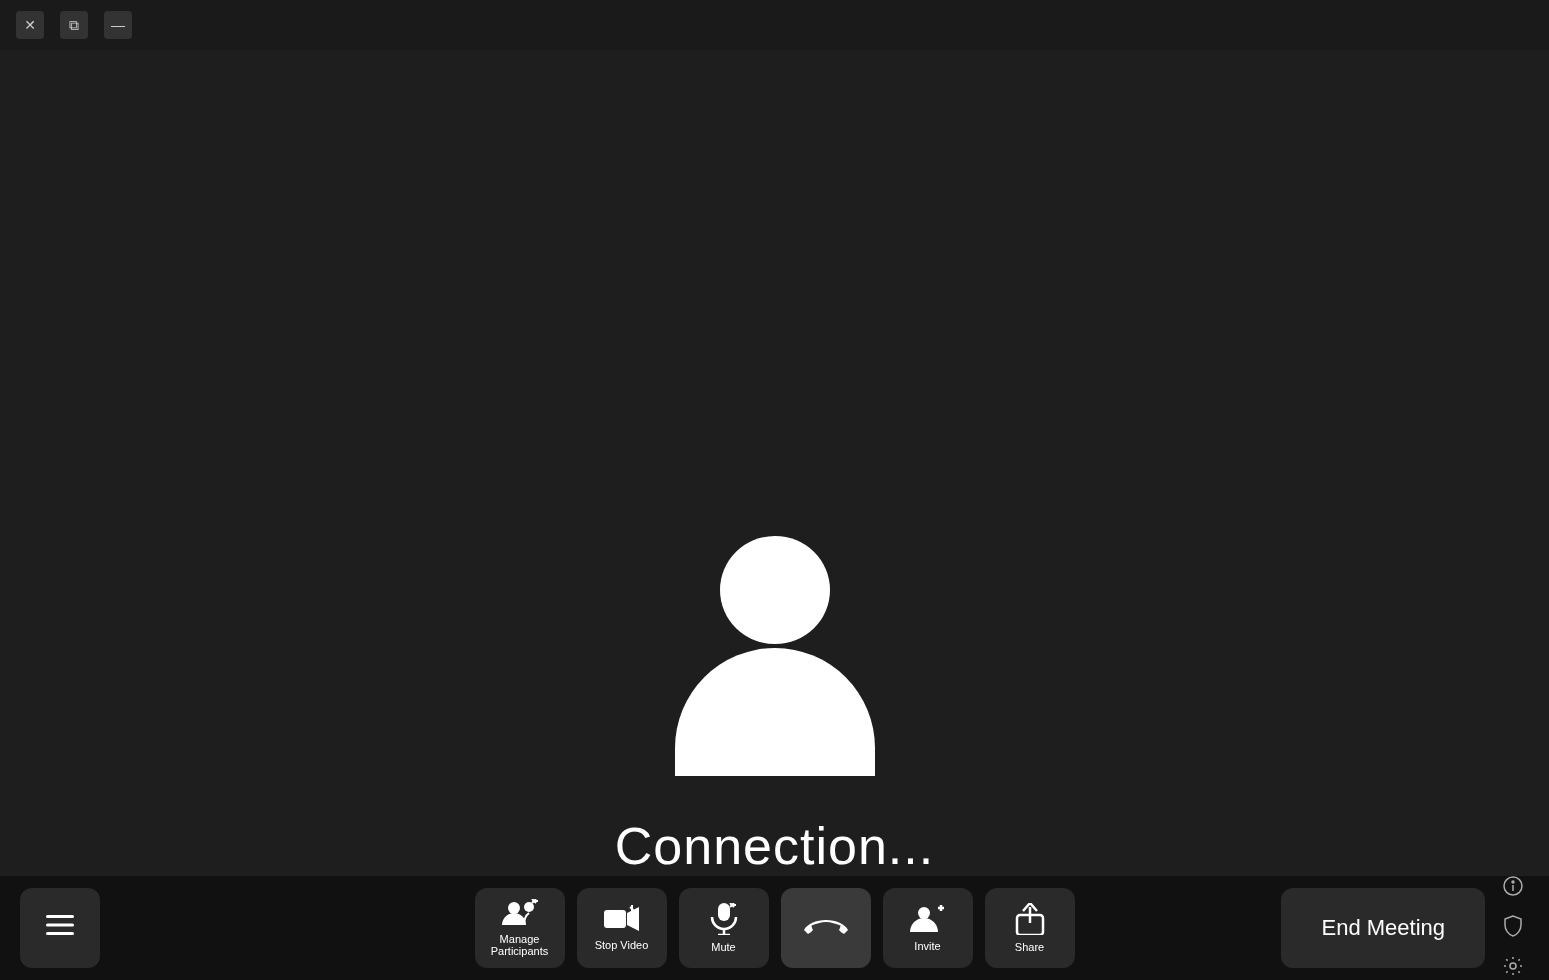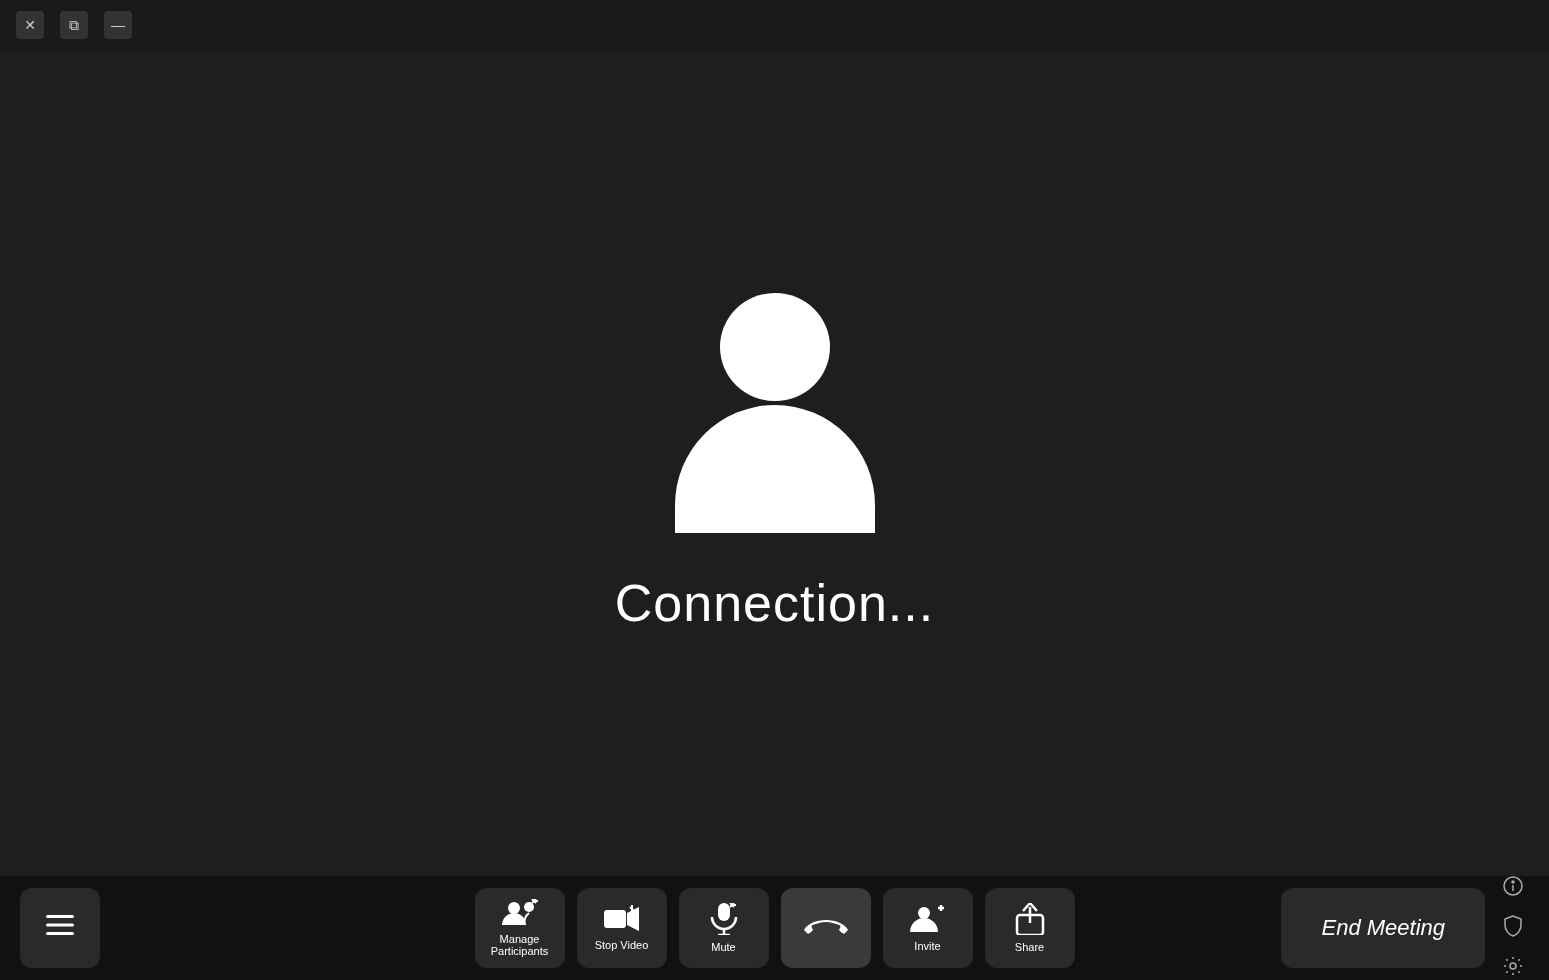--- a/index.html
+++ b/index.html
@@ -43,21 +43,21 @@
     }
 
     
     .main-content {
       width: 100%;
       height: calc(980px - 50px - 104px);
       background-color: #1e1e1e;
       display: flex;
       flex-direction: column;
       align-items: center;
-      justify-content: center;
+      justify-content: flex-end;
       gap: 40px;
     }
 
     .avatar-container {
       display: flex;
       flex-direction: column;
       align-items: center;
     }
 
     .avatar-icon {
@@ -180,21 +180,20 @@
       height: 80px;
       padding: 0 40px;
       background-color: #2a2a2a;
       border: none;
       border-radius: 12px;
       cursor: pointer;
       color: #ffffff;
       font-size: 22px;
       font-weight: 500;
       white-space: nowrap;
-      font-style: italic;
     }
 
     .side-icons {
       display: flex;
       flex-direction: column;
       gap: 8px;
       align-items: center;
     }
 
     .side-icon-btn {

